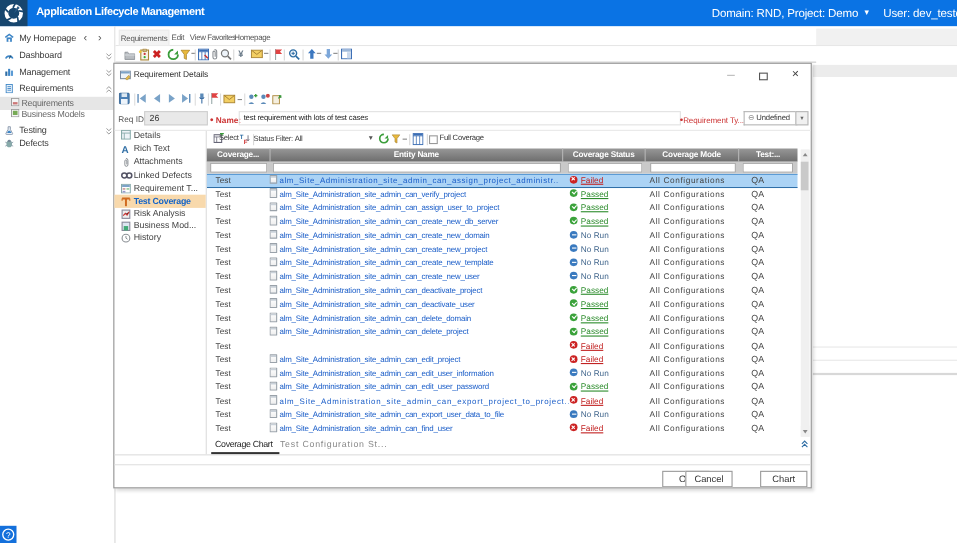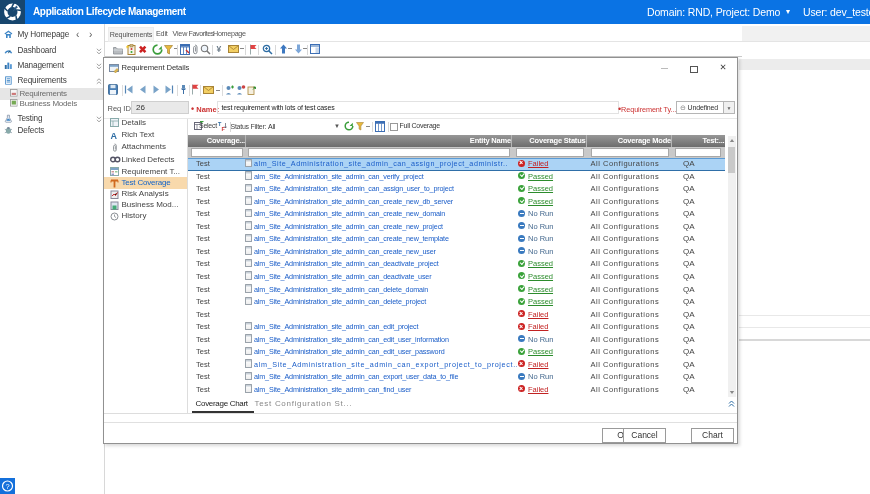--- a/index.html
+++ b/index.html
@@ -32,21 +32,21 @@
 .di{position:absolute;top:26px;width:10px;height:11px;font-size:8.5px;line-height:11px;text-align:center}
 #reqrow{left:0;top:41px;width:633px;height:19px;font-size:7.5px;color:#555}
 #navline{left:0;top:60px;width:633px;height:1px;background:#e8e8e8}
 #vline{left:83px;top:61px;width:1px;height:294px;background:#ddd}
 .dnav{position:absolute;left:0;width:83px;height:11.6px;line-height:11.6px;font-size:8px;color:#444}
 .dnav .txt{position:absolute;left:17.5px;white-space:nowrap}
 .dnav svg{position:absolute;left:6px;top:1.5px}
 #covtb{left:84px;top:61px;width:549px;height:16px;font-size:7px;color:#444;letter-spacing:-0.25px}
 #grid{left:84px;top:77px;width:549px;height:262px;font-size:8px}
 #thead{position:absolute;left:0;top:0;width:536.5px;height:11.5px;background:linear-gradient(#979797,#6d6d6d);color:#fff;font-size:7.5px;font-weight:bold;letter-spacing:-0.2px}
-.th{position:absolute;top:0;height:11.5px;line-height:12px;text-align:right;border-right:1px solid #b5b5b5;box-sizing:border-box}
+.th{position:absolute;top:0;height:11.5px;line-height:12px;text-align:center;border-right:1px solid #b5b5b5;box-sizing:border-box}
 #tfilter{position:absolute;left:0;top:11.5px;width:536.5px;height:11.5px;background:#c9c9c9}
 .fbox{position:absolute;top:1.5px;height:7px;background:#fff;border:1px solid #a8a8a8}
 .row{position:absolute;left:0;width:536.5px;height:12.55px;line-height:12.8px;font-size:7.5px;color:#444;white-space:nowrap}
 .row .c1{position:absolute;left:8px}
 .row .c2{position:absolute;left:57px;width:267px;overflow:hidden}
 .icdoc{display:inline-block;width:4.5px;height:6.5px;background:linear-gradient(#fff,#eee);border:1px solid #9aa2aa;vertical-align:-1px;margin-right:2.5px;border-radius:0.5px;box-shadow:inset 0 1.5px 0 #c8d0d8}
 .lnk{color:#1a5dc8;font-size:7.2px;letter-spacing:-0.17px}
 .row .c3{position:absolute;left:330px;width:94px}
 .row .c4{position:absolute;left:402.5px;letter-spacing:0.55px}
 .row .c5{position:absolute;left:495px;font-size:8px}
@@ -416,21 +416,21 @@
       <svg width="9" height="9">
         <rect x="0.5" y="0.5" width="8" height="8" fill="#fff" stroke="#8aa"></rect>
         <rect x="1" y="1" width="7" height="2" fill="#7da3c8"></rect>
         <rect x="1.5" y="4" width="2.5" height="1.5" fill="#c99"></rect>
         <rect x="5" y="4" width="2.5" height="1.5" fill="#9c9"></rect>
         <rect x="1.5" y="6.5" width="2.5" height="1.5" fill="#99c"></rect>
       </svg>
       <span class="txt">Requirement T...</span>
     </div>
   <div style="position:absolute;left:0;top:119px;width:83px;height:11.6px;background:#f8d9ac"></div>
-  <div class="dnav" style="top:119px;color:#1464c8;font-weight:normal;letter-spacing:-0.2px">
+  <div class="dnav" style="top:119px;color:#1464c8;font-weight:bold;letter-spacing:-0.2px">
       <svg width="9" height="9">
         <path d="M1 1.5 h7 M4.5 1.5 v7" stroke="#d06a1f" stroke-width="1.8"></path>
         <path d="M1 1.5 v2 M8 1.5 v2" stroke="#d06a1f" stroke-width="1"></path>
       </svg>
       <span class="txt">Test Coverage</span>
     </div>
   <div class="dnav" style="top:130.2px">
       <svg width="9" height="9">
         <rect x="1" y="1" width="7" height="7.5" fill="#eee" stroke="#889"></rect>
         <path d="M2 6 l2 -2 1.5 1.5 2 -3" stroke="#c33" stroke-width="1"></path>

